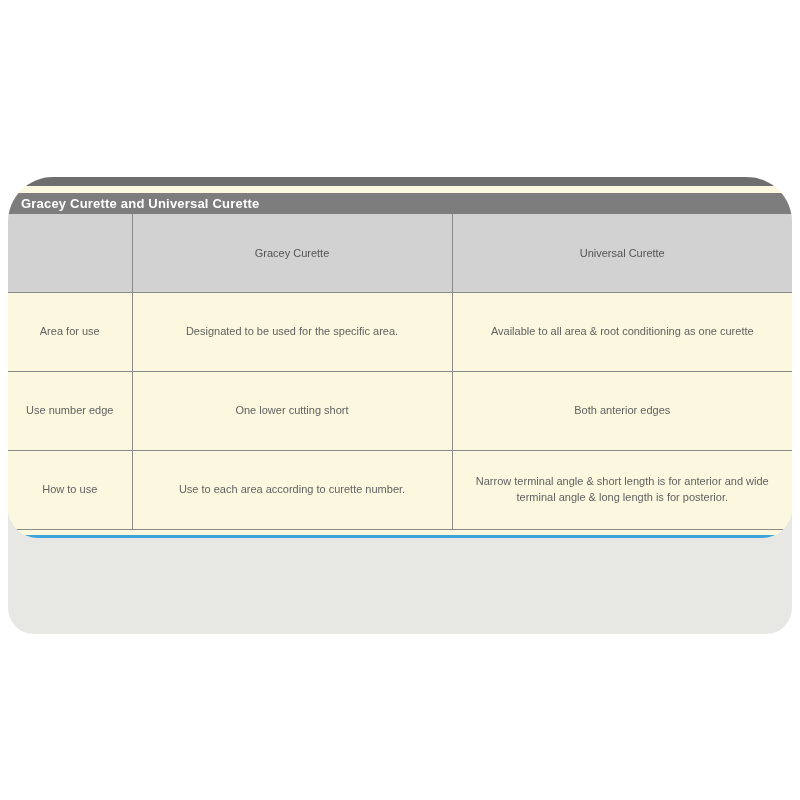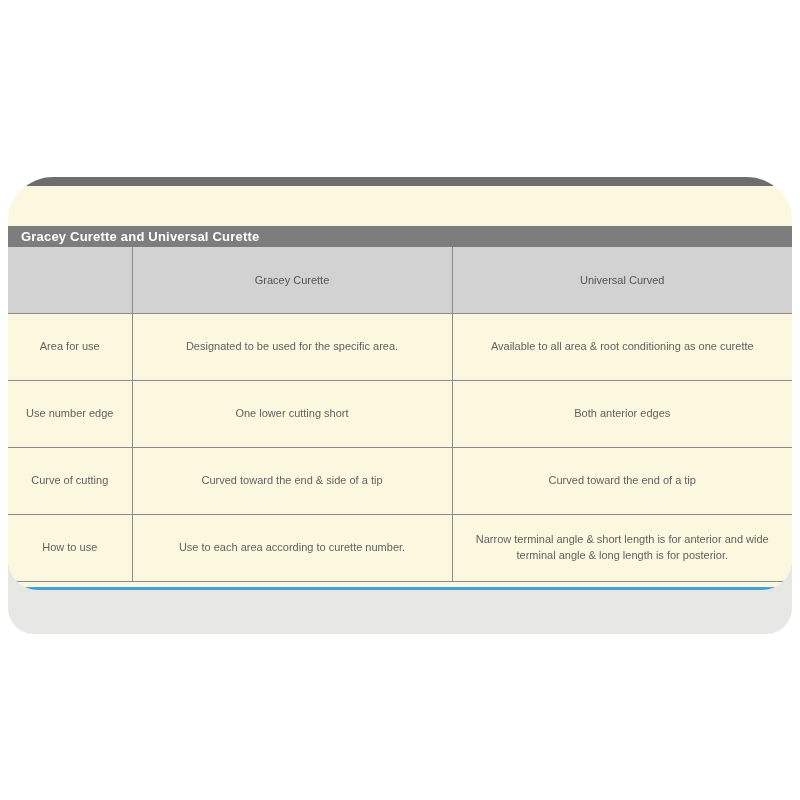--- a/index.html
+++ b/index.html
@@ -42,35 +42,34 @@
   }
   .title-bar {
     height: 21px;
     background: #7d7d7d;
     color: #ffffff;
     font-size: 13px;
     font-weight: bold;
     line-height: 21px;
     padding-left: 13px;
     letter-spacing: 0.2px;
-    margin-top: 33px;
   }
   table.compare {
     width: 100%;
     border-collapse: collapse;
     table-layout: fixed;
     background: #fcf8e0;
   }
   table.compare th,
   table.compare td {
     border: 1px solid #8a8a8a;
     text-align: center;
     vertical-align: middle;
     font-size: 11px;
-    padding: 2px 6px;
+    padding: 8px 6px;
   }
   table.compare th:first-child,
   table.compare td:first-child { border-left: none; }
   table.compare th:last-child,
   table.compare td:last-child { border-right: none; }
   table.compare thead th {
     background: #d2d2d2;
     height: 62px;
     font-weight: normal;
     color: #545454;
@@ -104,38 +103,33 @@
       <table class="compare">
         <colgroup>
           <col style="width:124px">
           <col style="width:320px">
           <col style="width:340px">
         </colgroup>
         <thead>
           <tr>
             <th></th>
             <th>Gracey Curette</th>
-            <th>Universal Curved</th>
+            <th>Universal Curette</th>
           </tr>
         </thead>
         <tbody>
           <tr>
             <td>Area for use</td>
             <td>Designated to be used for the specific area.</td>
             <td>Available to all area &amp; root conditioning as one curette</td>
           </tr>
           <tr>
             <td>Use number edge</td>
             <td>One lower cutting short</td>
             <td>Both anterior edges</td>
-          </tr>
-          <tr>
-            <td>Curve of cutting</td>
-            <td>Curved toward the end &amp; side of a tip</td>
-            <td>Curved toward the end of a tip</td>
           </tr>
           <tr>
             <td>How to use</td>
             <td>Use to each area according to curette number.</td>
             <td>Narrow terminal angle &amp; short length is for anterior and wide terminal angle &amp; long length is for posterior.</td>
           </tr>
         </tbody>
       </table>
 
       <div class="bottom-cream-strip"></div>

